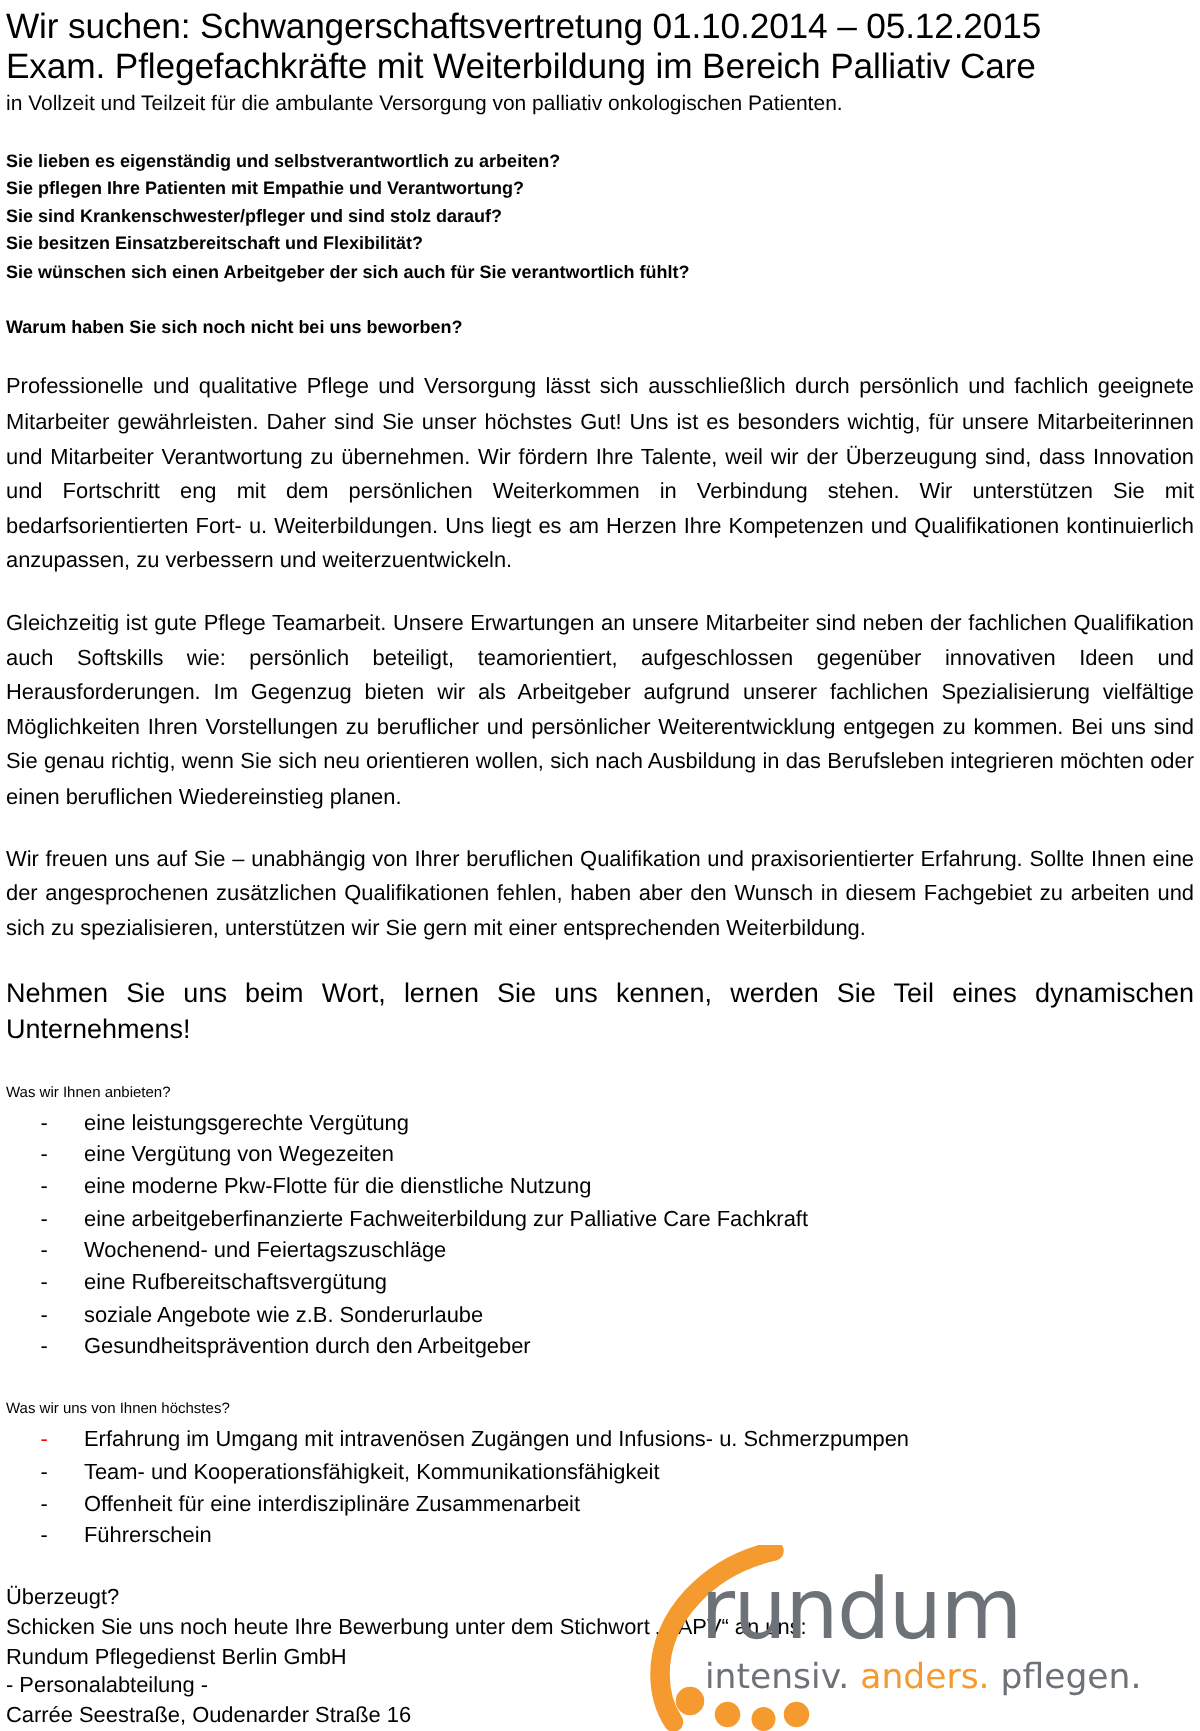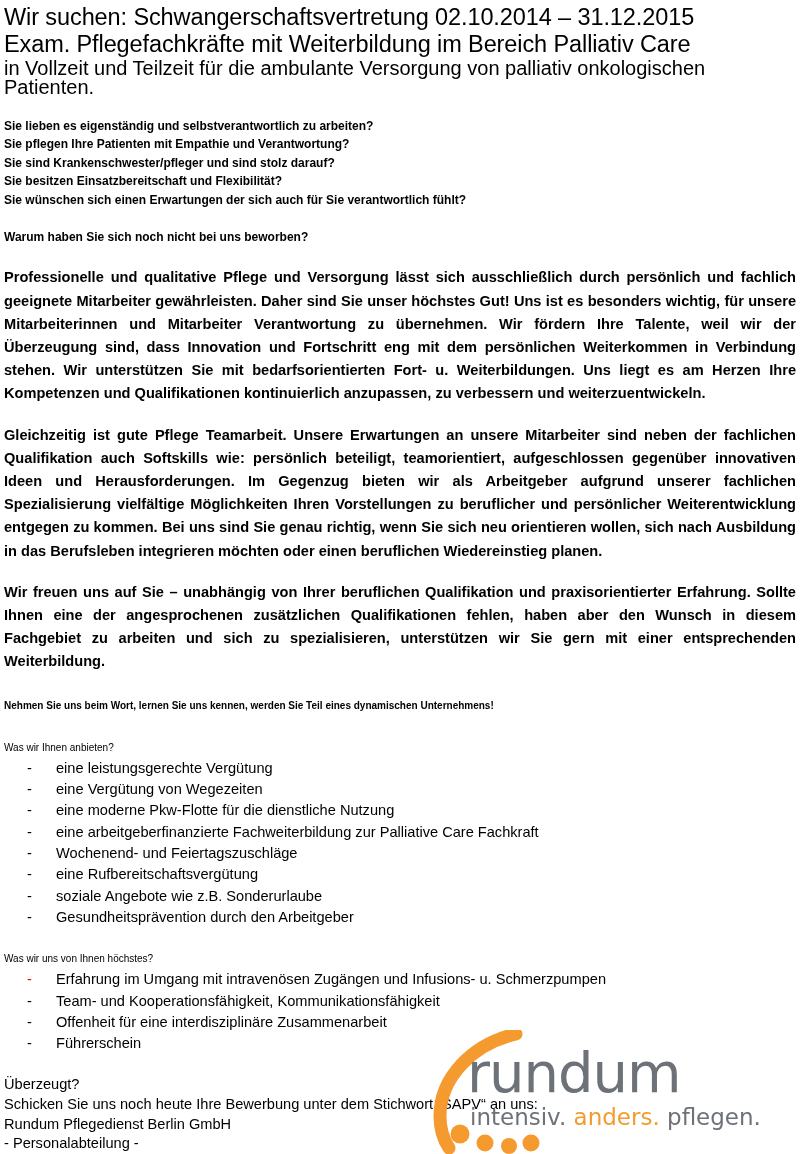--- a/index.html
+++ b/index.html
@@ -27,21 +27,21 @@
 
   
   .h1 {
     font-size: 23.5px;
     line-height: 27px;
     font-weight: 400;
     letter-spacing: -0.1px;
     white-space: nowrap;
   }
   .lead {
-    font-size: 20px;
+    font-size: 14px;
     line-height: 19px;
     font-weight: 400;
     margin-top: 1px;
   }
 
   
   .qblock {
     margin-top: 20px;
   }
   .q {
@@ -51,27 +51,26 @@
   }
   .q-gap {
     margin-top: 19px;
   }
   .para {
     font-size: 14.6px;
     line-height: 23.2px;
     text-align: justify;
     text-justify: inter-word;
     margin-top: 18px;
-    font-weight: bold;
   }
   .para.first { margin-top: 20px; }
   .bold-call {
-    font-size: 10px;
+    font-size: 18px;
     line-height: 23.2px;
-    font-weight: bold;
+    font-weight: normal;
     text-align: justify;
     text-justify: inter-word;
     margin-top: 20px;
   }
   .bold-call > span { display: inline; }
 
   
   .list-head {
     font-size: 10px;
     line-height: 21px;
@@ -114,31 +113,31 @@
     height: 124px;
   }
   .logo svg { display: block; }
 </style>
 </head>
 <body>
 
 <div class="page">
 
   <div>
-    <div class="h1">Wir suchen: Schwangerschaftsvertretung 02.10.2014 – 31.12.2015</div>
+    <div class="h1">Wir suchen: Schwangerschaftsvertretung 01.10.2014 – 05.12.2015</div>
     <div class="h1">Exam. Pflegefachkräfte mit Weiterbildung im Bereich Palliativ Care</div>
   </div>
   <div class="lead">in Vollzeit und Teilzeit für die ambulante Versorgung von palliativ onkologischen Patienten.</div>
 
   <div class="qblock">
     <div class="q">Sie lieben es eigenständig und selbstverantwortlich zu arbeiten?</div>
     <div class="q">Sie pflegen Ihre Patienten mit Empathie und Verantwortung?</div>
     <div class="q">Sie sind Krankenschwester/pfleger und sind stolz darauf?</div>
     <div class="q">Sie besitzen Einsatzbereitschaft und Flexibilität?</div>
-    <div class="q">Sie wünschen sich einen Erwartungen der sich auch für Sie verantwortlich fühlt?</div>
+    <div class="q">Sie wünschen sich einen Arbeitgeber der sich auch für Sie verantwortlich fühlt?</div>
     <div class="q q-gap">Warum haben Sie sich noch nicht bei uns beworben?</div>
   </div>
 
   <div class="para first">Professionelle und qualitative Pflege und Versorgung lässt sich ausschließlich durch persönlich und fachlich geeignete Mitarbeiter gewährleisten. Daher sind Sie unser höchstes Gut! Uns ist es besonders wichtig, für unsere Mitarbeiterinnen und Mitarbeiter Verantwortung zu übernehmen. Wir fördern Ihre Talente, weil wir der Überzeugung sind, dass Innovation und Fortschritt eng mit dem persönlichen Weiterkommen in Verbindung stehen. Wir unterstützen Sie mit bedarfsorientierten Fort- u. Weiterbildungen. Uns liegt es am Herzen Ihre Kompetenzen und Qualifikationen kontinuierlich anzupassen, zu verbessern und weiterzuentwickeln.</div>
   <div class="para">Gleichzeitig ist gute Pflege Teamarbeit. Unsere Erwartungen an unsere Mitarbeiter sind neben der fachlichen Qualifikation auch Softskills wie: persönlich beteiligt, teamorientiert, aufgeschlossen gegenüber innovativen Ideen und Herausforderungen. Im Gegenzug bieten wir als Arbeitgeber aufgrund unserer fachlichen Spezialisierung vielfältige Möglichkeiten Ihren Vorstellungen zu beruflicher und persönlicher Weiterentwicklung entgegen zu kommen. Bei uns sind Sie genau richtig, wenn Sie sich neu orientieren wollen, sich nach Ausbildung in das Berufsleben integrieren möchten oder einen beruflichen Wiedereinstieg planen.</div>
   <div class="para">Wir freuen uns auf Sie – unabhängig von Ihrer beruflichen Qualifikation und praxisorientierter Erfahrung. Sollte Ihnen eine der angesprochenen zusätzlichen Qualifikationen fehlen, haben aber den Wunsch in diesem Fachgebiet zu arbeiten und sich zu spezialisieren, unterstützen wir Sie gern mit einer entsprechenden Weiterbildung.</div>
   <div class="bold-call"><span>Nehmen Sie uns beim Wort, lernen Sie uns kennen, werden Sie Teil eines dynamischen Unternehmens!</span></div>
 
   <div class="list-head">Was wir Ihnen anbieten?</div>
   <ul class="dashlist">

